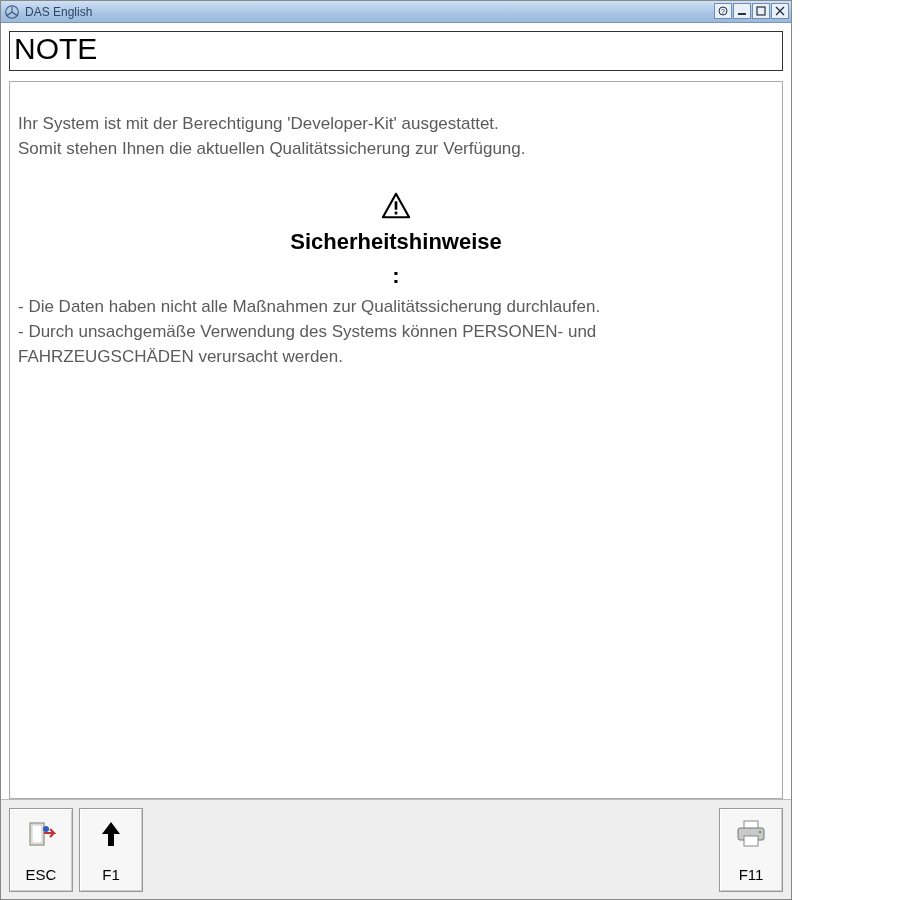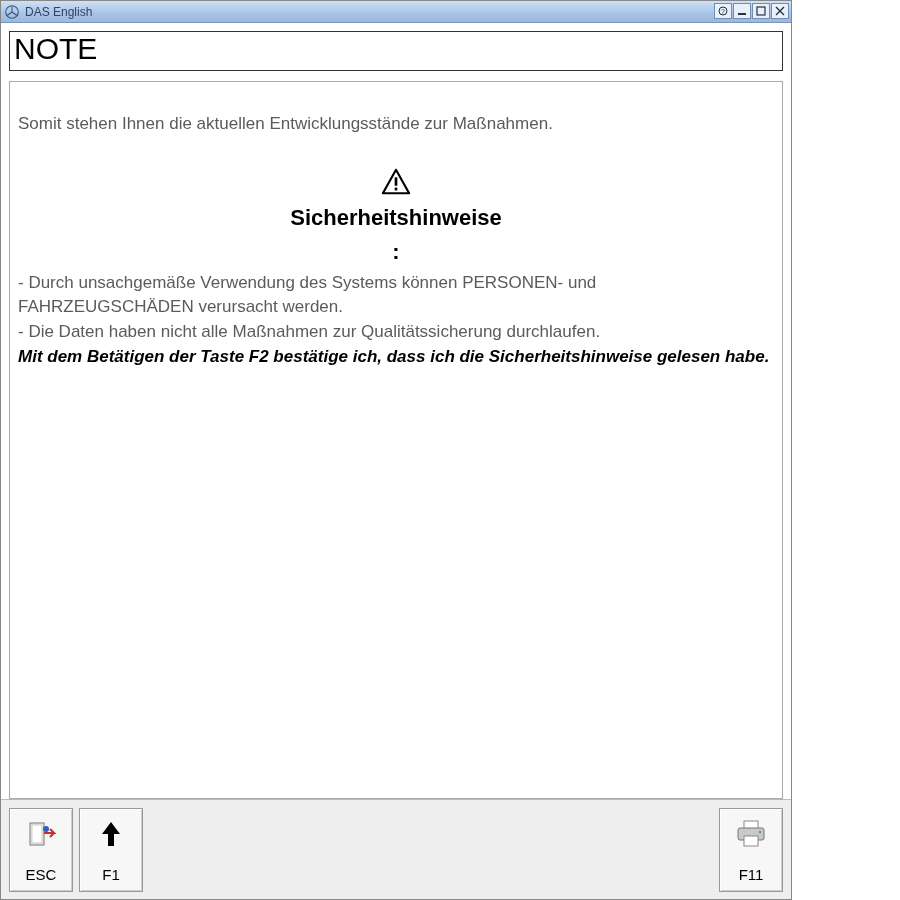--- a/index.html
+++ b/index.html
@@ -166,40 +166,40 @@
       </div>
     </div>
   </div>
 
 
   <div class="note-bar">
     <span>NOTE</span>
   </div>
 
   <div class="content">
-    <p>Somit stehen Ihnen die aktuellen Entwicklungsstände zur Maßnahmen.</p>
+    <p>Ihr System ist mit der Berechtigung 'Developer-Kit' ausgestattet.</p>
+    <p>Somit stehen Ihnen die aktuellen Qualitätssicherung zur Verfügung.</p>
 
     <div class="safety-head">
       <span class="warning-triangle">
         <svg viewBox="0 0 32 32" width="30" height="30">
           <path d="M16 3 L30 28 L2 28 Z" fill="none" stroke="#000" stroke-width="2.3" stroke-linejoin="round"></path>
           <rect x="14.6" y="11" width="2.8" height="9" fill="#000"></rect>
           <rect x="14.6" y="22" width="2.8" height="3" fill="#000"></rect>
         </svg>
       </span>
       <span>Sicherheitshinweise</span>
       <span>:</span>
     </div>
 
     <div class="bullets">
+      <p>- Die Daten haben nicht alle Maßnahmen zur Qualitätssicherung durchlaufen.</p>
       <p>- Durch unsachgemäße Verwendung des Systems können PERSONEN- und FAHRZEUGSCHÄDEN verursacht werden.</p>
-      <p>- Die Daten haben nicht alle Maßnahmen zur Qualitätssicherung durchlaufen.</p>
-    </div>
-
-    <p class="confirm-line">Mit dem Betätigen der Taste F2 bestätige ich, dass ich die Sicherheitshinweise gelesen habe.</p>
+    </div>
+
   </div>
 
   <div class="footer">
     <div class="fkey-btn">
       <span class="icon-slot">
         <svg width="30" height="30" viewBox="0 0 30 30">
           <rect x="4" y="4" width="14" height="22" fill="#f4eee0" stroke="#777" stroke-width="1"></rect>
           <rect x="6" y="6" width="10" height="18" fill="#fff" stroke="#aaa" stroke-width="0.6"></rect>
           <path d="M18 14 L28 14 L24 10 M28 14 L24 18" stroke="#c0332f" stroke-width="2" fill="none"></path>
           <circle cx="20" cy="10" r="3" fill="#2b5fc1"></circle>

